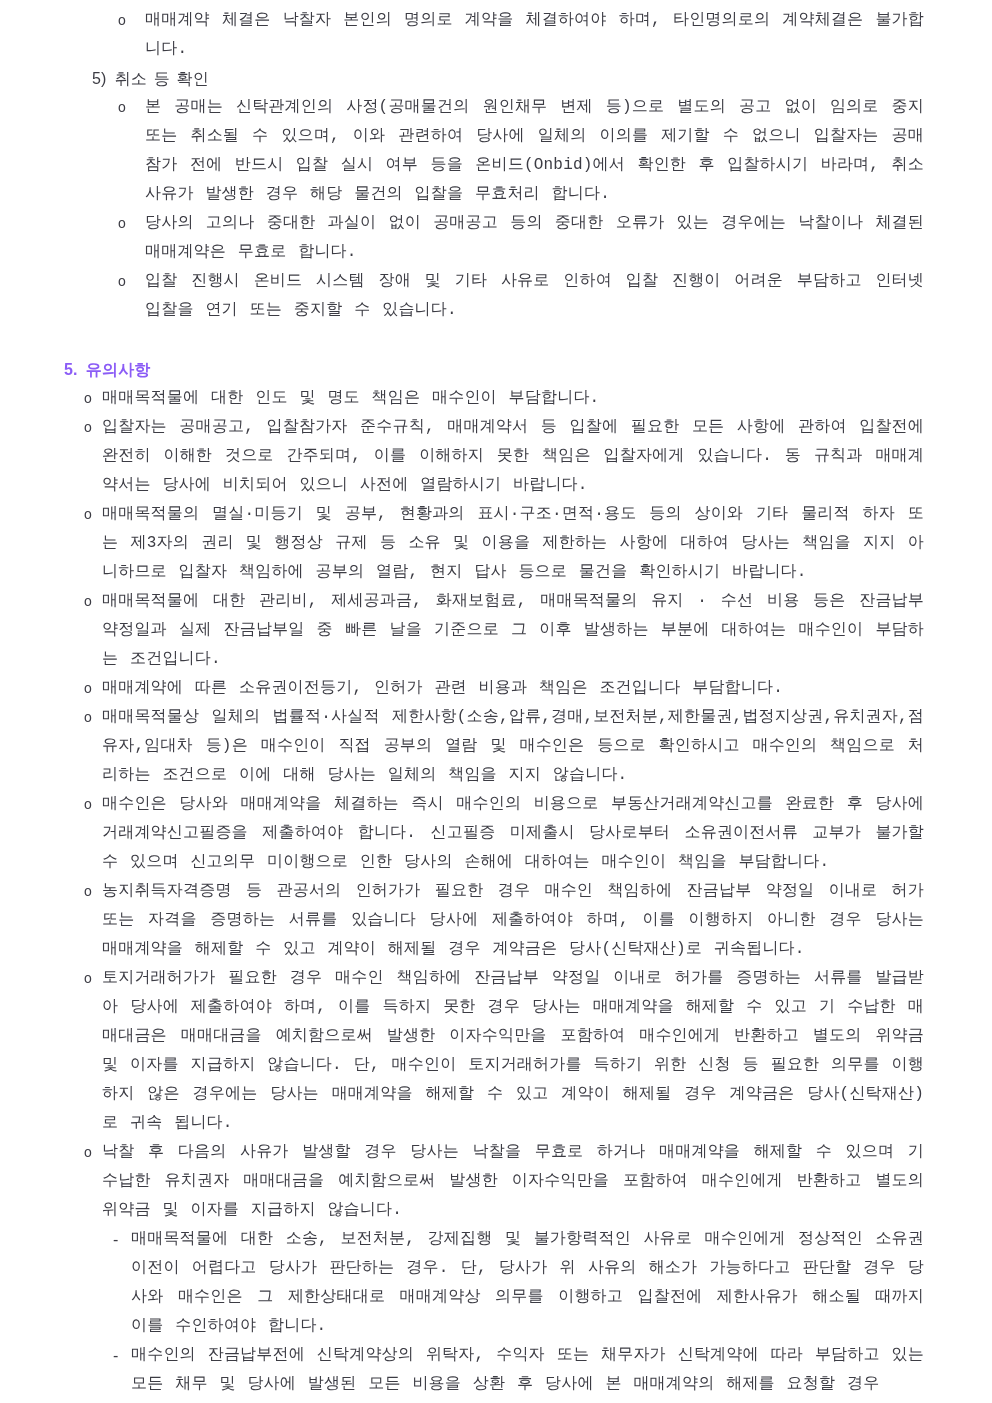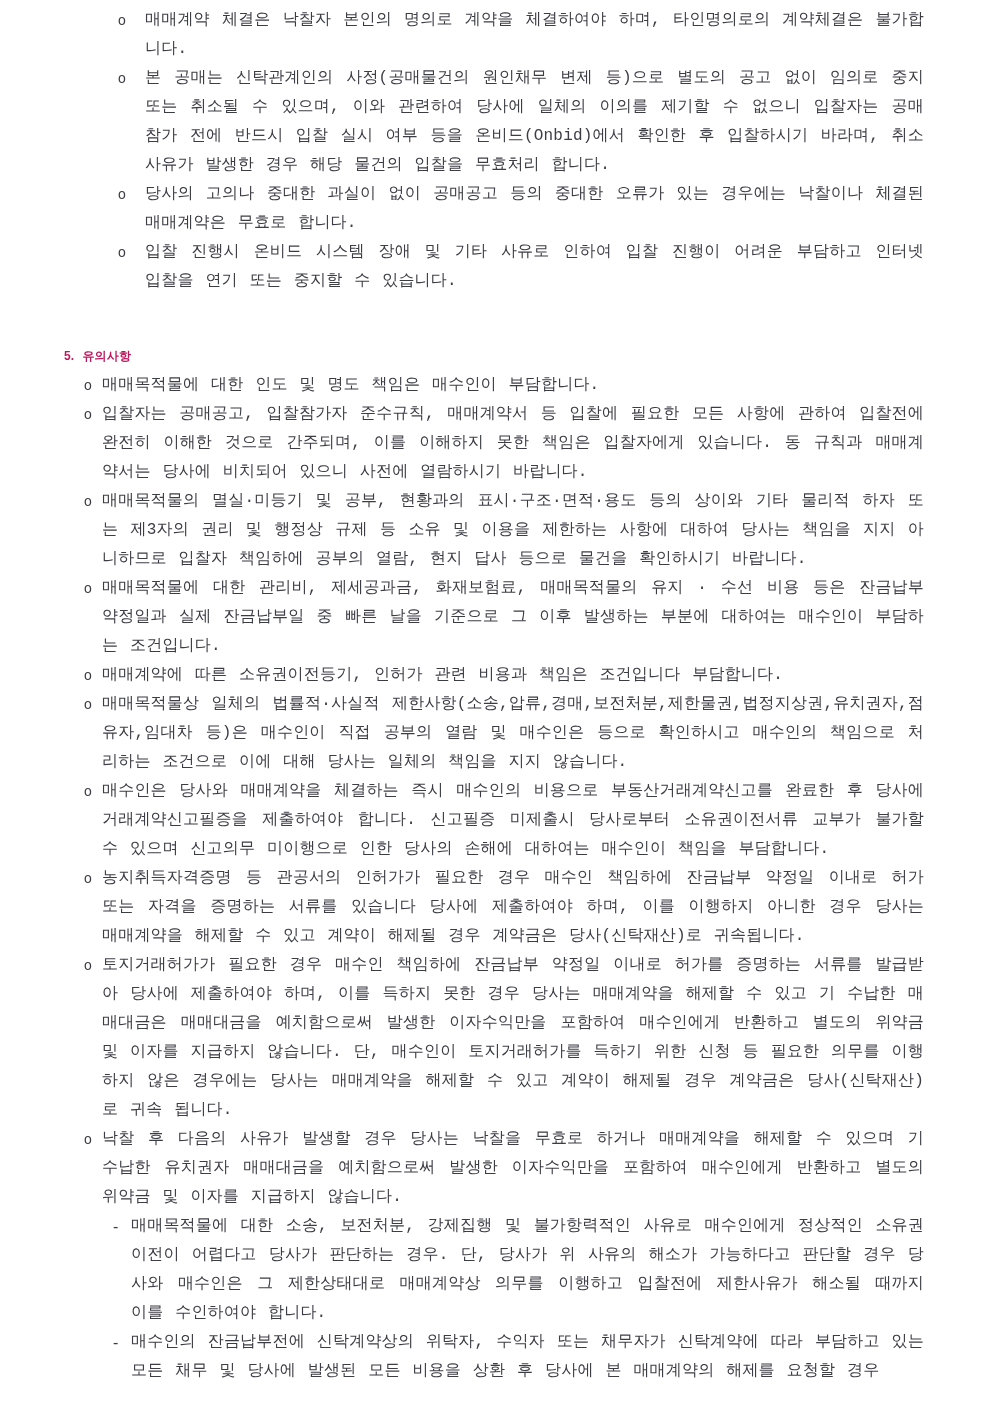--- a/index.html
+++ b/index.html
@@ -33,43 +33,46 @@
   .lvl2 { margin-left: 54px; }
   .lvl2 .marker { width: 27px; font-size: 14px; line-height: 29px; }
   
   .subsection-heading {
     margin-left: 28px;
     font-weight: normal;
   }
   .subsection-heading .num { margin-right: 8px; }
   
   .section-heading {
-    margin-top: 46px;
+    margin-top: 30px;
     font-weight: bold;
-    color: #be185d;
-    font-size: 12px;
+    color: #8b5cf6;
+    font-size: 16px;
   }
   .section-heading .num { margin-right: 8px; }
   
   .lvl1 { margin-left: 20px; }
   .lvl1 .marker { width: 18px; font-size: 14px; line-height: 29px; }
   
   .dash-item { margin-left: 49px; }
   .dash-item .marker { width: 18px; }
 </style>
 </head>
 <body>
 
 <div class="page">
 
   <div class="bullet-item lvl2">
     <span class="marker">o</span>
     <div class="btext">매매계약 체결은 낙찰자 본인의 명의로 계약을 체결하여야 하며, 타인명의로의 계약체결은 불가합니다.</div>
   </div>
 
+  <div class="subsection-heading">
+    <span class="num">5)</span><span>취소 등 확인</span>
+  </div>
 
   <div class="bullet-item lvl2">
     <span class="marker">o</span>
     <div class="btext">본 공매는 신탁관계인의 사정(공매물건의 원인채무 변제 등)으로 별도의 공고 없이 임의로 중지 또는 취소될 수 있으며, 이와 관련하여 당사에 일체의 이의를 제기할 수 없으니 입찰자는 공매 참가 전에 반드시 입찰 실시 여부 등을 온비드(Onbid)에서 확인한 후 입찰하시기 바라며, 취소사유가 발생한 경우 해당 물건의 입찰을 무효처리 합니다.</div>
   </div>
   <div class="bullet-item lvl2">
     <span class="marker">o</span>
     <div class="btext">당사의 고의나 중대한 과실이 없이 공매공고 등의 중대한 오류가 있는 경우에는 낙찰이나 체결된 매매계약은 무효로 합니다.</div>
   </div>
   <div class="bullet-item lvl2">

